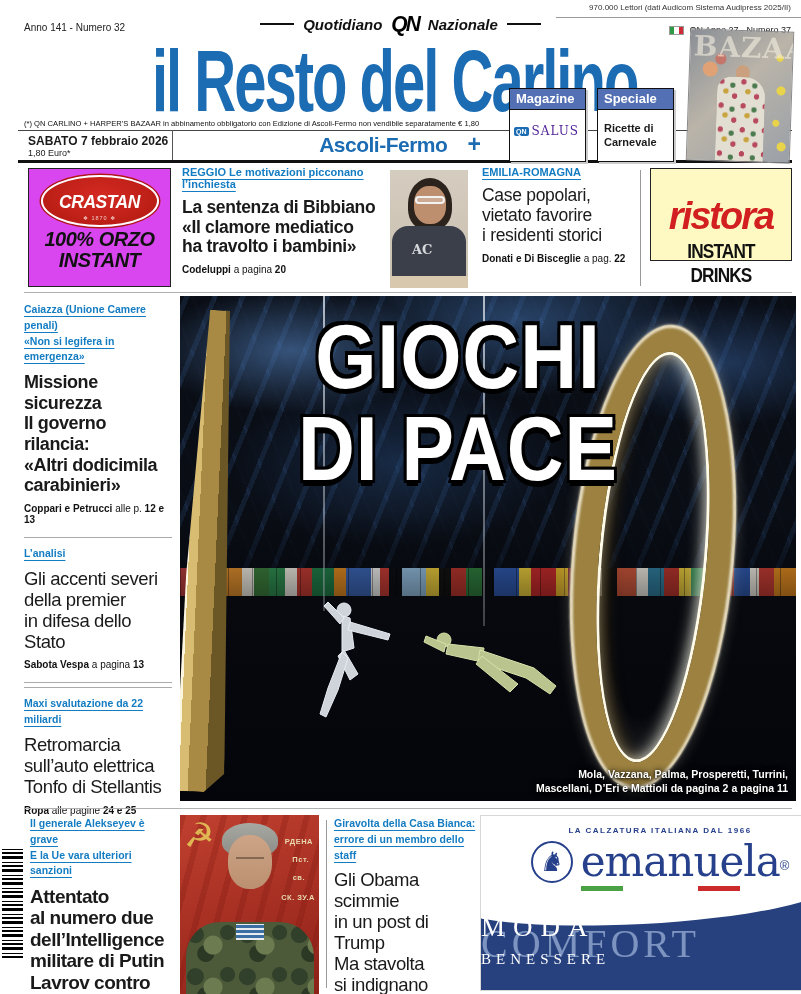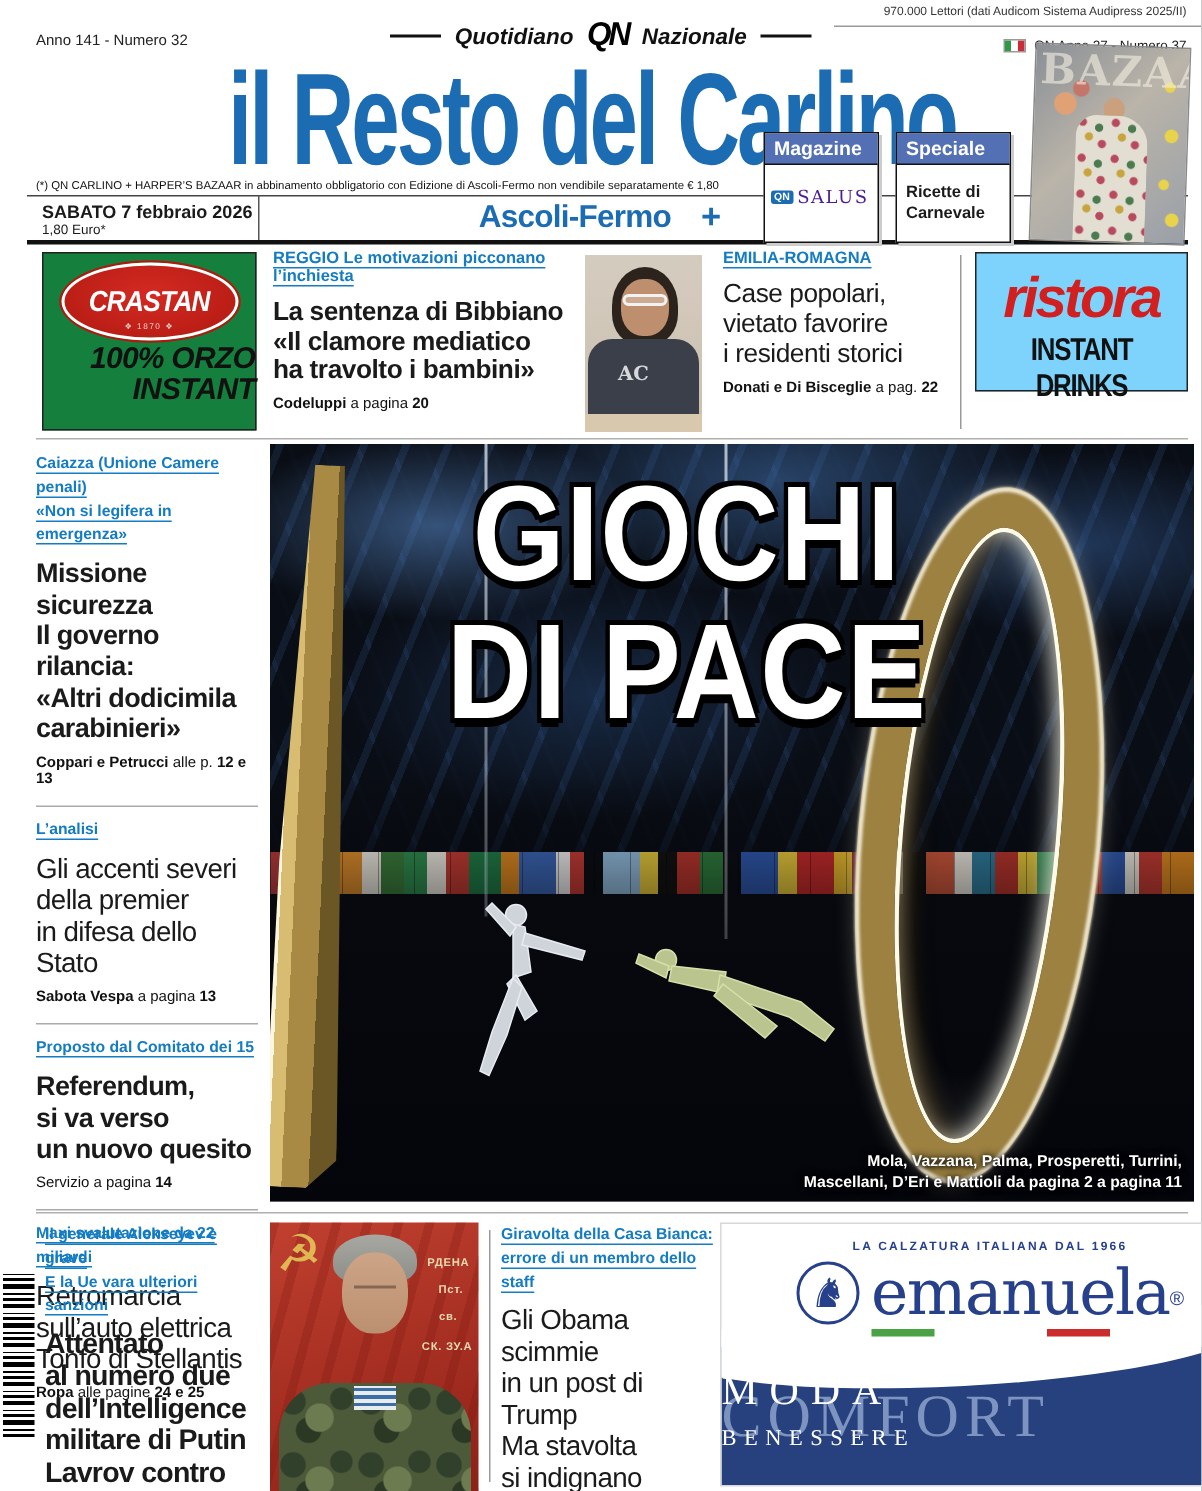--- a/index.html
+++ b/index.html
@@ -53,21 +53,21 @@
   .ds-top { position:absolute; left:18px; right:9px; top:130px; height:1px; background:#444; }
   .ds-bot { position:absolute; left:18px; right:9px; top:160px; height:2.5px; background:#111; }
   .ds-date { position:absolute; left:28px; top:134px; font-size:12px; font-weight:800; }
   .ds-price { position:absolute; left:28px; top:148px; font-size:9px;text-align:center; }
   .ds-div { position:absolute; left:172px; top:130px; width:1px; height:30px; background:#555; }
   .ds-ed { position:absolute; left:285px; top:131px; width:230px; display:flex; justify-content:center; gap:20px; align-items:center; }
   .ds-ed .name { font-size:21px; font-weight:800; color:#1b6cb3; letter-spacing:-0.5px; }
   .ds-ed .plus { font-size:23px; font-weight:900; color:#1b6cb3; }
 
   
-  .crastan { position:absolute; left:28px; top:168px; width:143px; height:119px; border:1.5px solid #222; background:#15803d; text-align:right; }
+  .crastan { position:absolute; left:28px; top:168px; width:143px; height:119px; border:1.5px solid #222; background:#d946ef; text-align:center; }
   .cr-oval { position:relative; width:118px; height:52px; margin:6px auto 2px; background:radial-gradient(ellipse at 50% 40%, #d42a23, #b01910); border-radius:50%; border:2px solid #fff; box-shadow:0 0 0 1.5px #b01910; display:flex; align-items:center; justify-content:center; }
   .cr-name { color:#fff; font-weight:900; font-style:italic; font-size:17.5px; letter-spacing:-0.5px; transform:scaleY(1.1); }
   .cr-year { position:absolute; left:50%; bottom:4px; transform:translateX(-50%); font-size:5.5px; color:#f3c9c5; letter-spacing:1px; }
   .cr-l1 { font-size:20px; font-weight:900; font-style:italic; color:#111; line-height:1.05; letter-spacing:-0.5px; }
 
   .kicker { color:#147cc2; font-weight:700; text-decoration:underline; text-decoration-thickness:1px; text-underline-offset:3px; white-space:pre-line; }
   .bib { position:absolute; left:182px; top:166px; width:202px; }
   .bib .kicker { font-size:11px; }
   .bib h2 { font-size:17.5px; font-weight:800; line-height:1.12; margin-top:8px; white-space:pre-line; letter-spacing:-0.3px; }
   .byline { font-size:10px; color:#111; margin-top:7px; }
@@ -78,21 +78,21 @@
   .w-face { position:absolute; left:24px; top:16px; width:32px; height:38px; border-radius:45%; background:#bd8f6e; }
   .w-glasses { position:absolute; left:25px; top:26px; width:30px; height:8px; border:2px solid #f2f2f2; border-radius:4px; background:rgba(255,255,255,.25); }
   .w-body { position:absolute; left:2px; top:56px; width:74px; height:50px; border-radius:16px 16px 0 0; background:#3a3f4a; }
   .w-logo { position:absolute; left:22px; top:72px; color:rgba(255,255,255,.8); font-size:13px; font-weight:700; font-family:"DejaVu Serif",serif; }
   .w-table { position:absolute; left:0; bottom:0; width:100%; height:12px; background:#d8c9ae; }
 
   .emi { position:absolute; left:482px; top:166px; width:150px; }
   .emi .kicker { font-size:11px; }
   .emi h2 { font-size:17.5px; font-weight:400; line-height:1.14; margin-top:8px; white-space:pre-line; letter-spacing:-0.3px; }
   .row2-div { position:absolute; left:640px; top:170px; width:1px; height:116px; background:#999; }
-  .ristora { position:absolute; left:650px; top:168px; width:142px; height:93px; border:1.5px solid #222; background:#7dd3fc; text-align:center; padding-top:13px; }
+  .ristora { position:absolute; left:650px; top:168px; width:142px; height:93px; border:1.5px solid #222; background:#fef9c3; text-align:center; padding-top:30px; }
   .ri-name { font-size:38px; font-weight:900; font-style:italic; color:#d21f1f; letter-spacing:-2px; line-height:0.9; }
   .ri-sub { font-size:21px; font-weight:900; color:#111; letter-spacing:-1px; transform:scaleX(0.82); transform-origin:center; margin-top:6px; }
 
   .hr-row2 { position:absolute; left:24px; right:9px; top:292px; height:1px; background:#b0b0b0; }
 
   
   .leftcol { position:absolute; left:24px; top:298px; width:148px; }
   .lc-art { padding:4px 0 8px; }
   .lc-art .kicker { font-size:10.5px; line-height:1.5; }
   .lc-art h2.hb { font-size:18px; font-weight:800; line-height:1.15; margin-top:7px; white-space:pre-line; letter-spacing:-0.4px; }
@@ -309,27 +309,20 @@
     </div>
     <div class="lc-sep"></div>
     <div class="lc-art">
       <div class="kicker">L’analisi</div>
       <h2 class="hl">Gli accenti severi
 della premier
 in difesa dello Stato</h2>
       <div class="byline"><span class="bb">Sabota Vespa</span><span class="br"> a pagina </span><span class="bb">13</span></div>
     </div>
     <div class="lc-sep"></div>
-    <div class="lc-art">
-      <div class="kicker">Proposto dal Comitato dei 15</div>
-      <h2 class="hb">Referendum,
-si va verso
-un nuovo quesito</h2>
-      <div class="byline"><span class="bb"></span><span class="br">Servizio a pagina </span><span class="bb">14</span></div>
-    </div>
     <div class="lc-sep"></div>
     <div class="lc-art">
       <div class="kicker">Maxi svalutazione da 22 miliardi</div>
       <h2 class="hl">Retromarcia
 sull’auto elettrica
 Tonfo di Stellantis</h2>
       <div class="byline"><span class="bb">Ropa</span><span class="br"> alle pagine </span><span class="bb">24 e 25</span></div>
     </div>
   </div>
 

